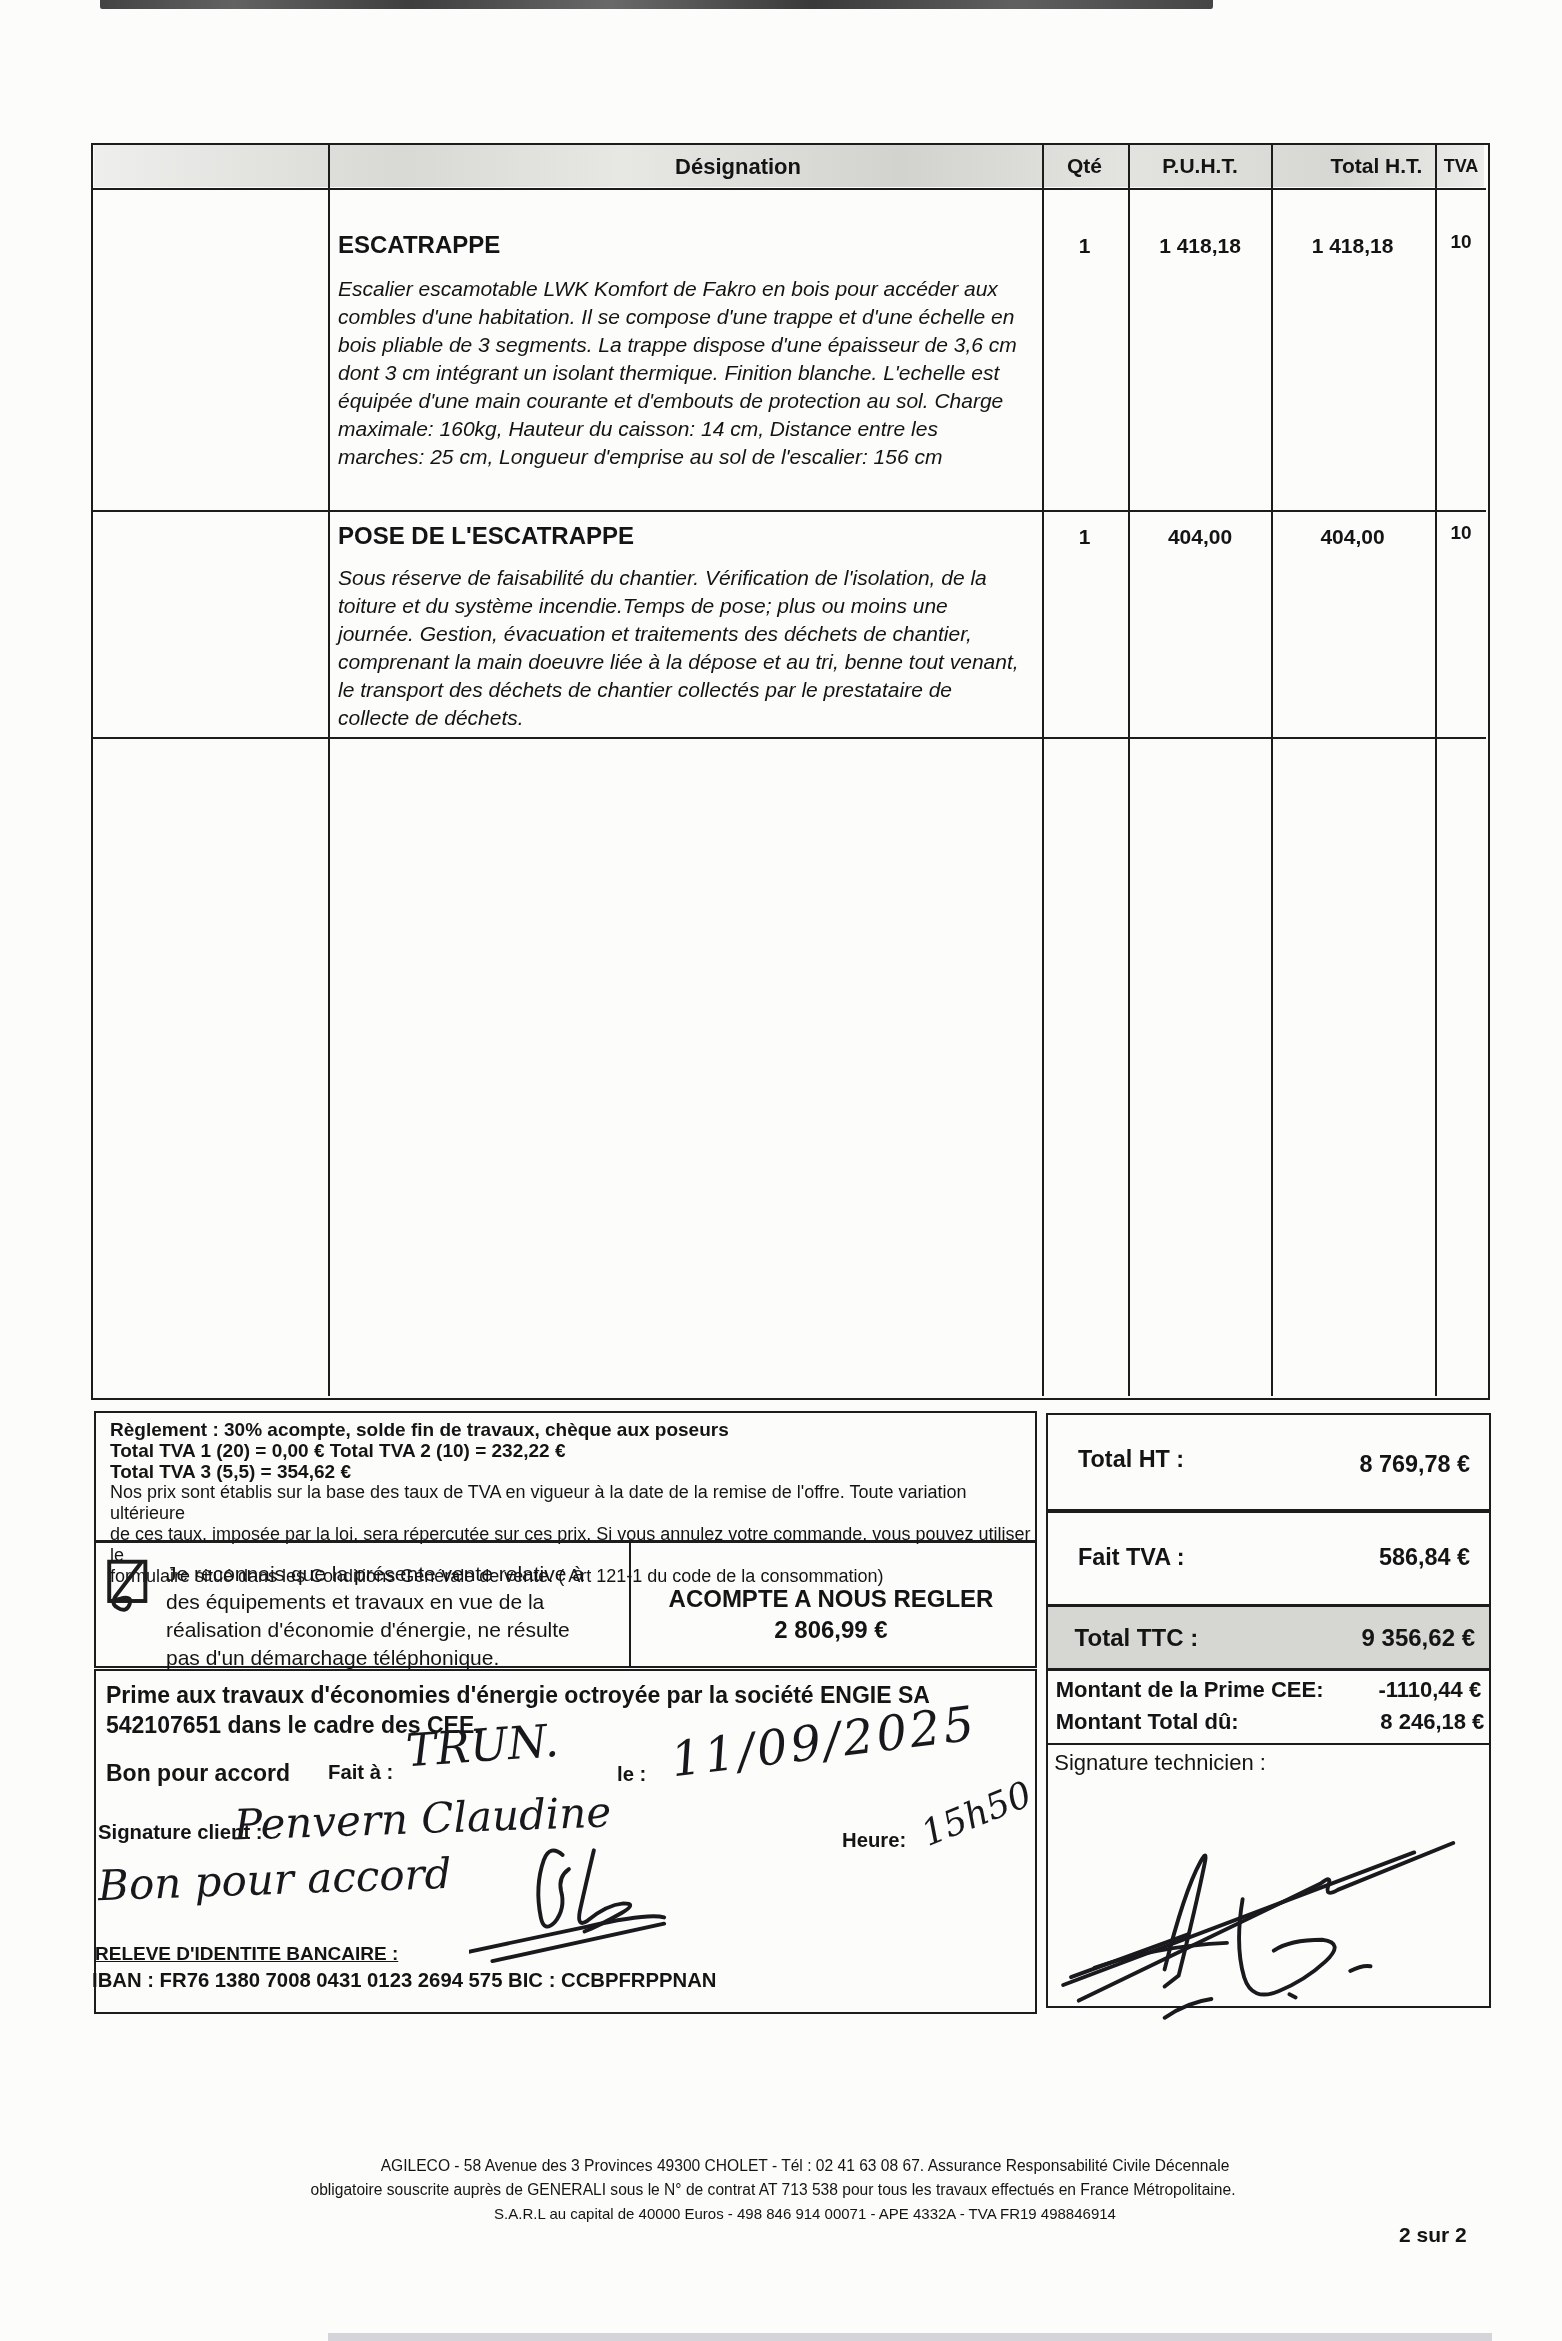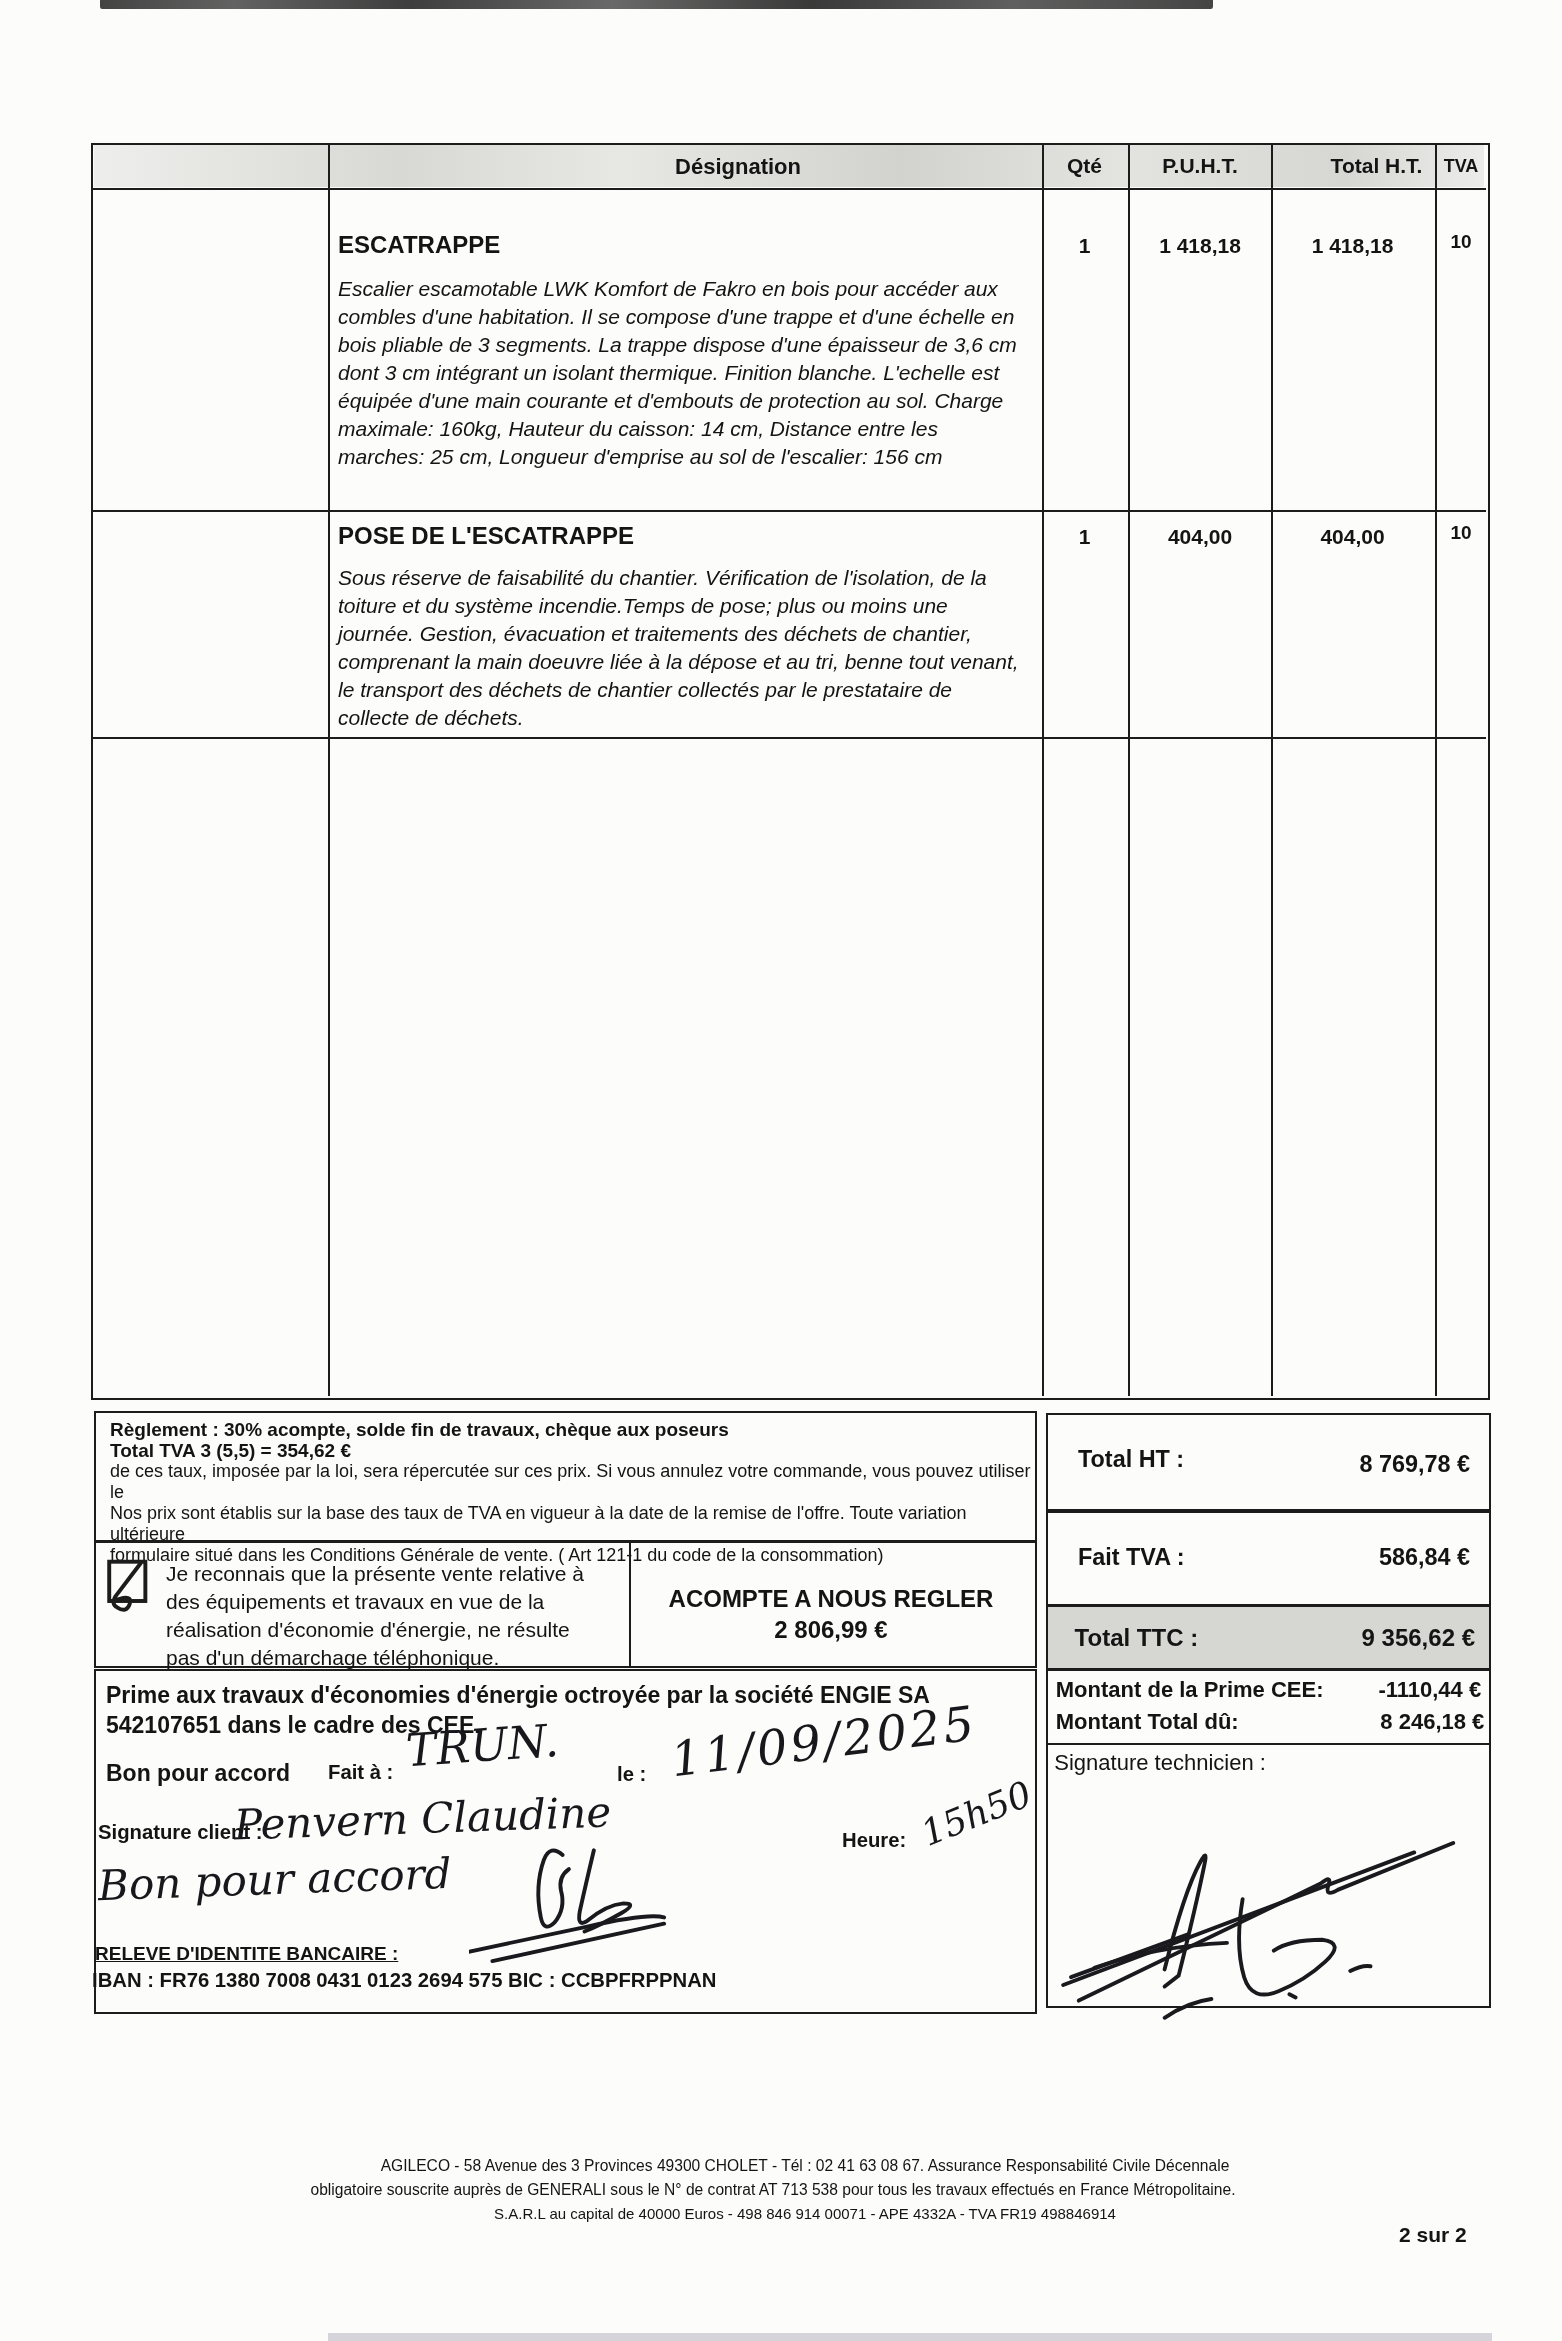--- a/index.html
+++ b/index.html
@@ -64,23 +64,24 @@
   <div class="abs italic desc" style="left:338px;top:564px;width:686px;">Sous réserve de faisabilité du chantier. Vérification de l'isolation, de la toiture et du système incendie.Temps de pose; plus ou moins une journée.  Gestion, évacuation et traitements des déchets de chantier, comprenant la main doeuvre liée à la dépose et au tri, benne tout venant, le transport des déchets de chantier collectés par le prestataire de collecte de déchets.</div>
   <div class="abs cellnum" style="left:1042px;top:525px;width:85px;">1</div>
   <div class="abs cellnum" style="left:1128px;top:525px;width:144px;">404,00</div>
   <div class="abs cellnum" style="left:1271px;top:525px;width:163px;">404,00</div>
   <div class="abs cellnum" style="left:1435px;top:522px;width:52px;font-size:19px;">10</div>
   <div class="hline" style="left:91px;top:737px;width:1395px;"></div>
 
   <div class="box" style="left:94px;top:1411px;width:939px;height:127px;">
     <div style="padding:6.3px 0 0 14px;">
       <div class="bold" style="font-size:19px;line-height:21px;">Règlement : 30% acompte, solde fin de travaux, chèque aux poseurs</div>
+      <div class="bold" style="font-size:19px;line-height:21px;">Total TVA 1 (20) = 0,00 €  Total TVA 2 (10) = 232,22 €</div>
       <div class="bold" style="font-size:19px;line-height:21px;">Total TVA 3 (5,5) = 354,62 €</div>
+      <div style="font-size:18px;line-height:21px;">Nos prix sont établis sur la base des taux de TVA en vigueur à la date de la remise de l'offre. Toute variation ultérieure</div>
       <div style="font-size:18px;line-height:21px;">de ces taux, imposée par la loi, sera répercutée sur ces prix. Si vous annulez votre commande, vous pouvez utiliser le</div>
-      <div style="font-size:18px;line-height:21px;">Nos prix sont établis sur la base des taux de TVA en vigueur à la date de la remise de l'offre. Toute variation ultérieure</div>
       <div style="font-size:18px;line-height:21px;">formulaire situé dans les Conditions Générale de vente. ( Art 121-1 du code de la consommation)</div>
     </div>
   </div>
 
   <div class="box" style="left:94px;top:1541px;width:939px;height:123px;"></div>
   <div class="vline" style="left:629px;top:1541px;height:126px;"></div>
 
   <div class="abs" style="left:106px;top:1557px;">
     <svg width="52" height="66" viewBox="0 0 66 84">
       <rect x="4" y="6" width="46" height="50" fill="none" stroke="#1c1c1c" stroke-width="5"></rect>

